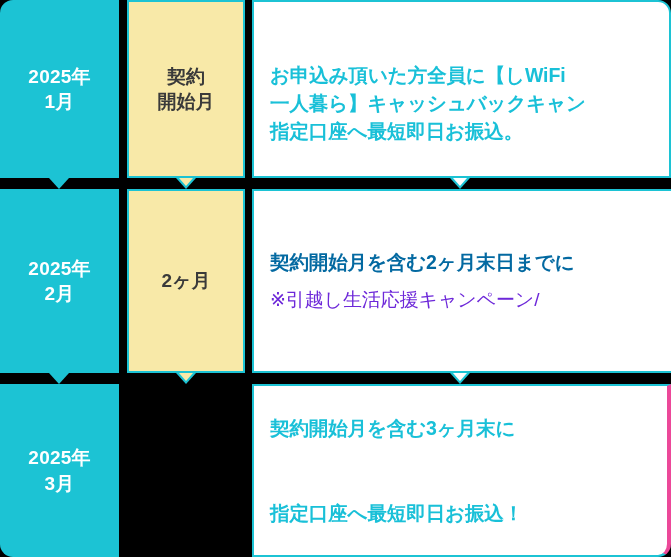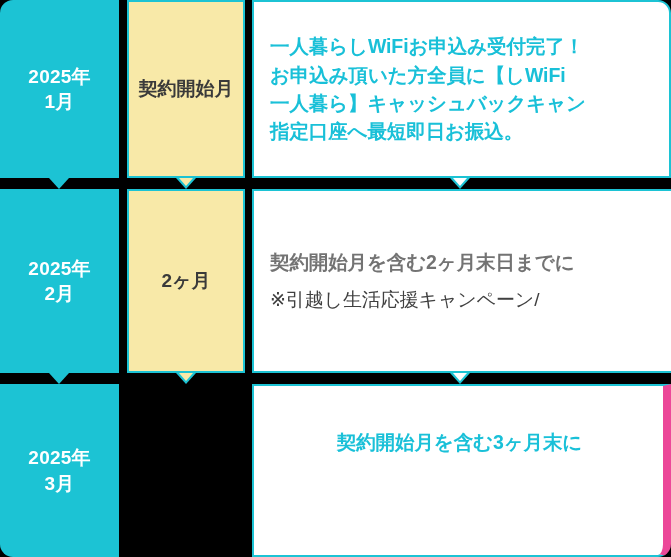--- a/index.html
+++ b/index.html
@@ -53,21 +53,21 @@
   .dur-cell {
     position: absolute;
     left: 127px;
     top: 0;
     width: 118px;
     height: 100%;
     background: #f8e9a8;
     border: 2px solid #1cc3d4;
     color: #3a3a3a;
     display: flex;
-    flex-direction: row;
+    flex-direction: column;
     align-items: center;
     justify-content: center;
     font-weight: bold;
     font-size: 19px;
     line-height: 1.32;
     box-sizing: border-box;
   }
   .dur-cell .ln { display: block; white-space: nowrap; }
 
   
@@ -87,35 +87,35 @@
     padding: 0 14px 0 16px;
   }
   .content-cell p {
     margin: 0;
     font-weight: bold;
     font-size: 19.5px;
     line-height: 1.46;
     letter-spacing: -0.1px;
   }
   .content-cell p.cyan { color: #19c0d8; }
-  .content-cell p.dark { color: #737373; }
+  .content-cell p.dark { color: #0369a1; }
   .content-cell p.note {
-    color: #404040;
+    color: #6d28d9;
     font-weight: normal;
     font-size: 19px;
     line-height: 1.5;
     margin-top: 10px;
   }
   .content-cell p.note .indent { padding-left: 22px; display: inline-block; }
 
   
   .r1 .month-cell  { border-top-left-radius: 13px; }
   .r3 .month-cell  { border-bottom-left-radius: 13px; }
   .r1 .content-cell{ border-top-right-radius: 13px; border-right: 2px solid #1cc3d4; }
-  .r3 .content-cell{ border-bottom-right-radius: 13px; border-right: 8px solid #ec4899; align-items: center; }
+  .r3 .content-cell{ border-bottom-right-radius: 13px; border-right: 4px solid #ec4899; }
 
   
   .notch {
     position: absolute;
     width: 0;
     height: 0;
     border-left: 10px solid transparent;
     border-right: 10px solid transparent;
     border-top: 11px solid #1cc3d4;
   }
@@ -147,21 +147,21 @@
     <div class="month-cell">
       <span class="ln">2025年</span>
       <span class="ln">1月</span>
     </div>
     <div class="dur-cell">
       <span class="ln">契約</span>
       <span class="ln">開始月</span>
     </div>
     <div class="content-cell">
       <p class="cyan">
-        <span>一人暮らしWiFiお申込み受付完了！</span><br>
+        <br>
         <span>お申込み頂いた方全員に【しWiFi</span><br>
         <span>一人暮ら】キャッシュバックキャン</span><br>
         <span>指定口座へ最短即日お振込。</span>
       </p>
     </div>
   </div>
 
   <div class="notch month" style="top:178px;"></div>
   <div class="notch dur hollow" style="top:178px;"></div>
   <div class="notch content hollow white" style="top:178px;"></div>
@@ -191,17 +191,18 @@
   <div class="row r3" style="top:384px; height:173px;">
     <div class="month-cell">
       <span class="ln">2025年</span>
       <span class="ln">3月</span>
     </div>
     <div class="content-cell">
       <p class="cyan">
         <span>契約開始月を含む3ヶ月末に</span><br>
         <br>
         <br>
+        <span>指定口座へ最短即日お振込！</span>
       </p>
     </div>
   </div>
 
 </div>
 
 </body></html>

